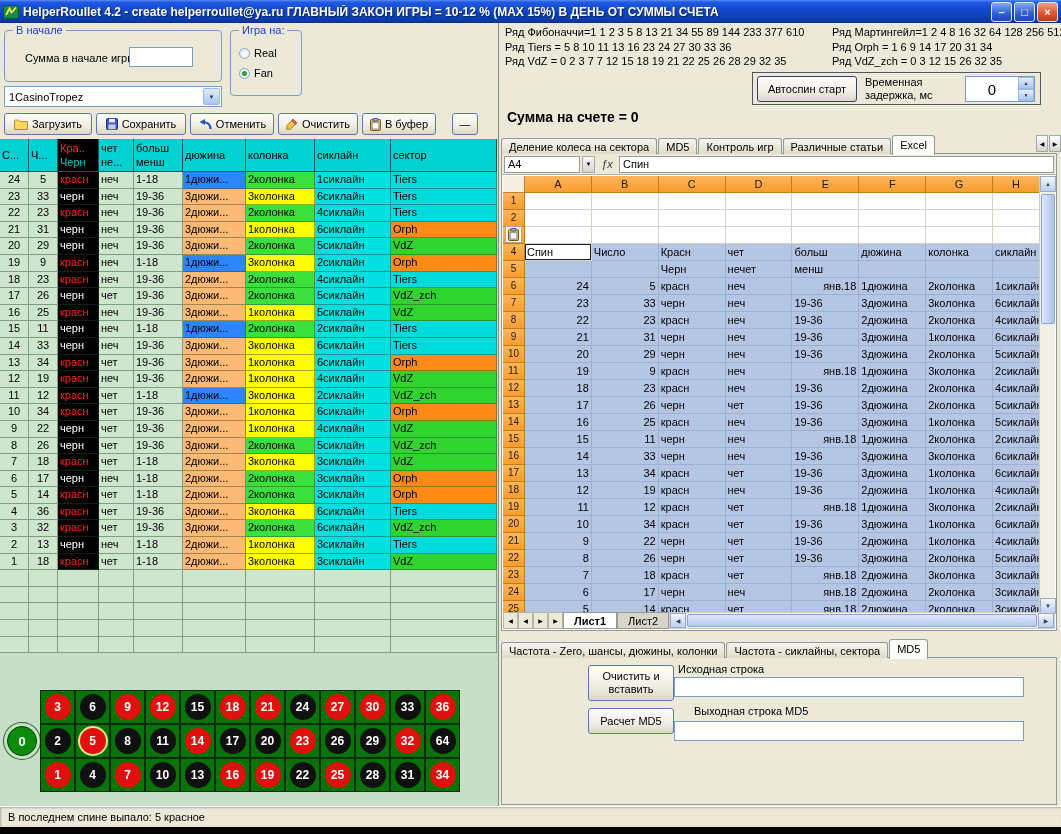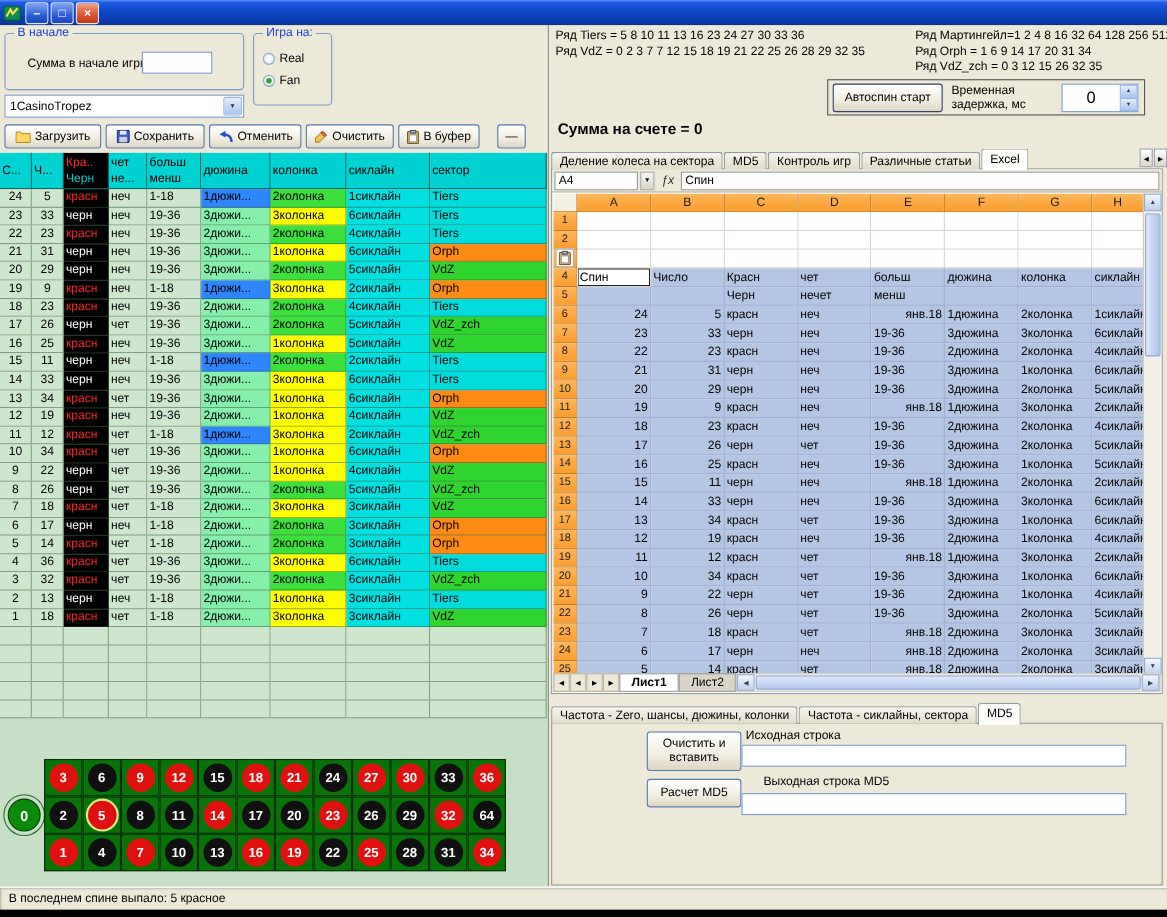--- a/index.html
+++ b/index.html
@@ -48,21 +48,21 @@
 .hcell { display:flex; flex-direction:column; justify-content:center; background:#00d2d2;
   border-right:1px solid #155a5a; border-bottom:1px solid #155a5a; line-height:14px; padding:0 2px; overflow:hidden; white-space:nowrap; }
 .hc-rb { background:#000; }
 .h-red { color:#ff2a2a; } .h-cyan { color:#00c8c8; }
 .cell { border-right:1px solid rgba(40,70,40,.45); border-bottom:1px solid rgba(40,70,40,.45);
   line-height:15.6px; padding:0 2px; overflow:hidden; white-space:nowrap; color:#000; }
 .cg { background:#cde6cd; }
 .num { text-align:center; padding:0; }
 .cblack { background:#000; }
 .tred { color:#ff2222; } .twhite { color:#fff; }
-.cdz1 { background:#2e86ff; } .cdz23 { background:#86efac; }
+.cdz1 { background:#2e86ff; } .cdz23 { background:#fdba74; }
 .ccol1,.ccol3 { background:#ffff00; } .ccol2 { background:#3ce03c; }
 .csix { background:#00e0e0; }
 
 
 .board { position:absolute; left:2px; top:550px; width:494px; height:104px; }
 .board-zero { position:absolute; left:5px; top:37px; width:30px; height:30px; border-radius:50%; background:#0c8a0c;
   border:1px solid #063f06; color:#fff; font-weight:bold; font-size:13px; display:flex; align-items:center; justify-content:center;
   box-shadow:0 0 0 3px #c6dfc6,0 0 0 4px #2a6a2a; cursor:pointer; }
 .board-grid { position:absolute; left:38px; top:1px; display:grid; grid-template-columns:repeat(12,35px); grid-auto-rows:34px; }
 .bcell { background:#087408; border:1px solid #032c03; display:flex; align-items:center; justify-content:center; cursor:pointer; }
@@ -156,20 +156,21 @@
 
 <div class="window">
 
   <div class="titlebar">
     <span class="app-icon">
         <svg width="16" height="14" viewBox="0 0 16 14">
           <rect x="0.5" y="0.5" width="15" height="13" rx="2" fill="#128a50" stroke="#0a5530"></rect>
           <path d="M3 10 L6.5 3.5 L8.5 7.5 L13 2.5" stroke="#ffe24a" stroke-width="1.8" fill="none"></path>
         </svg>
       </span>
+    <span class="title-text">HelperRoullet 4.2 - create helperroullet@ya.ru ГЛАВНЫЙ ЗАКОН ИГРЫ = 10-12 % (MAX 15%) В ДЕНЬ ОТ СУММЫ СЧЕТА</span>
     <span class="winbtns">
       <span class="wb wb-min"></span>
       <span class="wb wb-max"></span>
       <span class="wb wb-close"></span>
     </span>
   </div>
 
   <div class="left-panel">
     <div class="groupbox gb-start">
       <span class="gb-title">В начале</span>
@@ -710,20 +711,21 @@
             <div class="bcell">
               <div class="bnum red">34</div>
             </div>
           </div>
       </div>
     </div>
   </div>
 
   <div class="right-panel">
     <div class="series" id="seriesL">
+        <div class="series-line">Ряд Фибоначчи=1 1 2 3 5 8 13 21 34 55 89 144 233 377 610</div>
         <div class="series-line">Ряд Tiers = 5 8 10 11 13 16 23 24 27 30 33 36</div>
         <div class="series-line">Ряд VdZ = 0 2 3 7 7 12 15 18 19 21 22 25 26 28 29 32 35</div>
       </div>
     <div class="series" id="seriesR">
         <div class="series-line">Ряд Мартингейл=1 2 4 8 16 32 64 128 256 512</div>
         <div class="series-line">Ряд Orph = 1 6 9 14 17 20 31 34</div>
         <div class="series-line">Ряд VdZ_zch = 0 3 12 15 26 32 35</div>
       </div>
 
     <div class="autospin-box">

